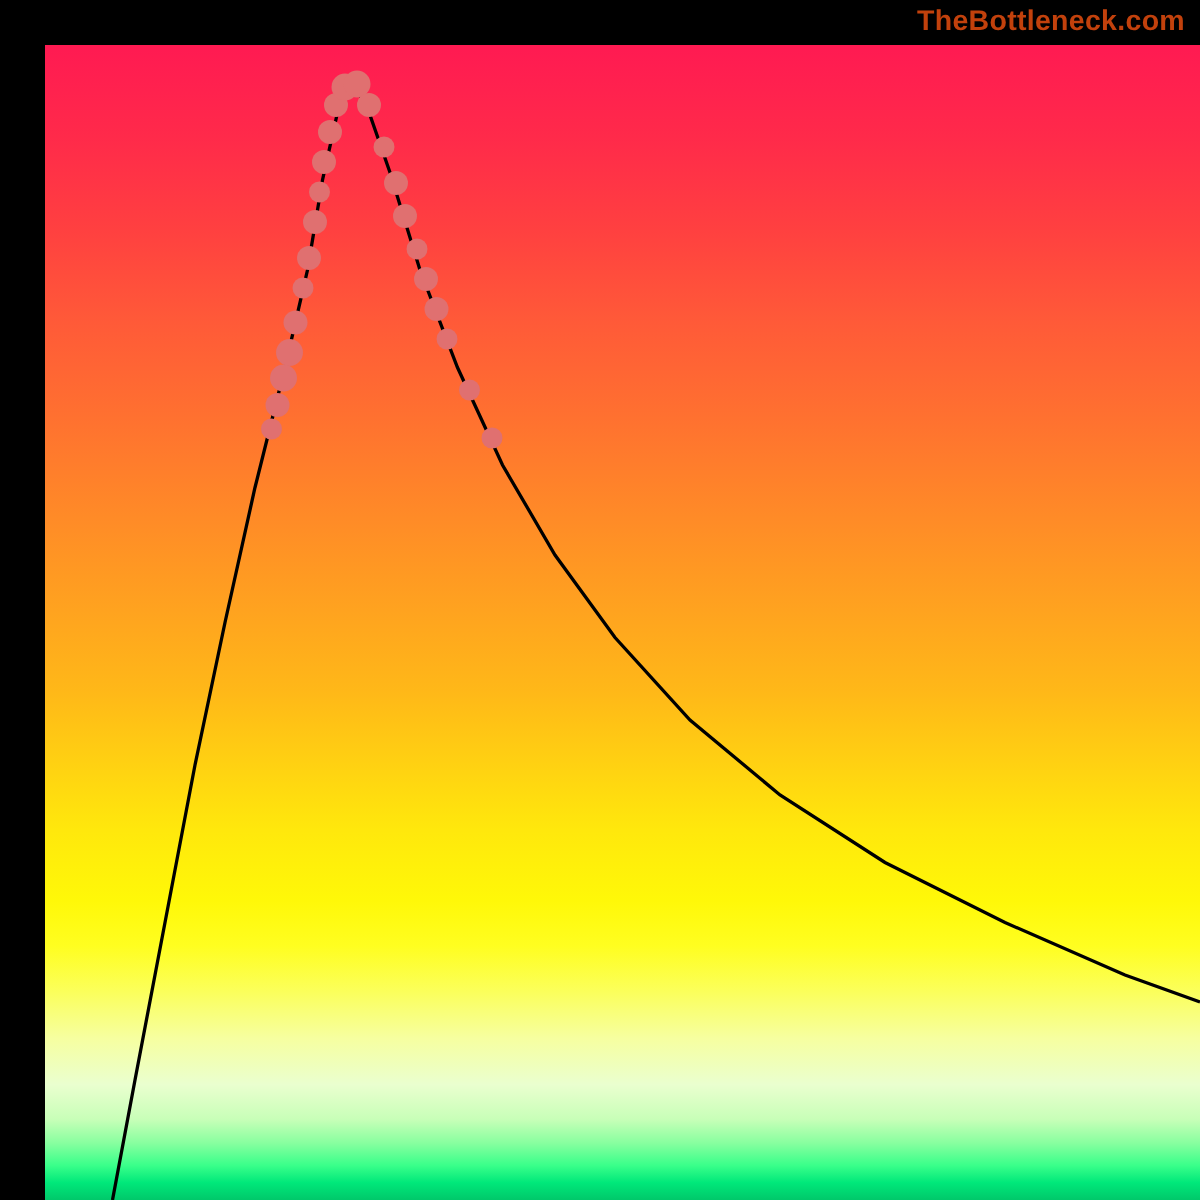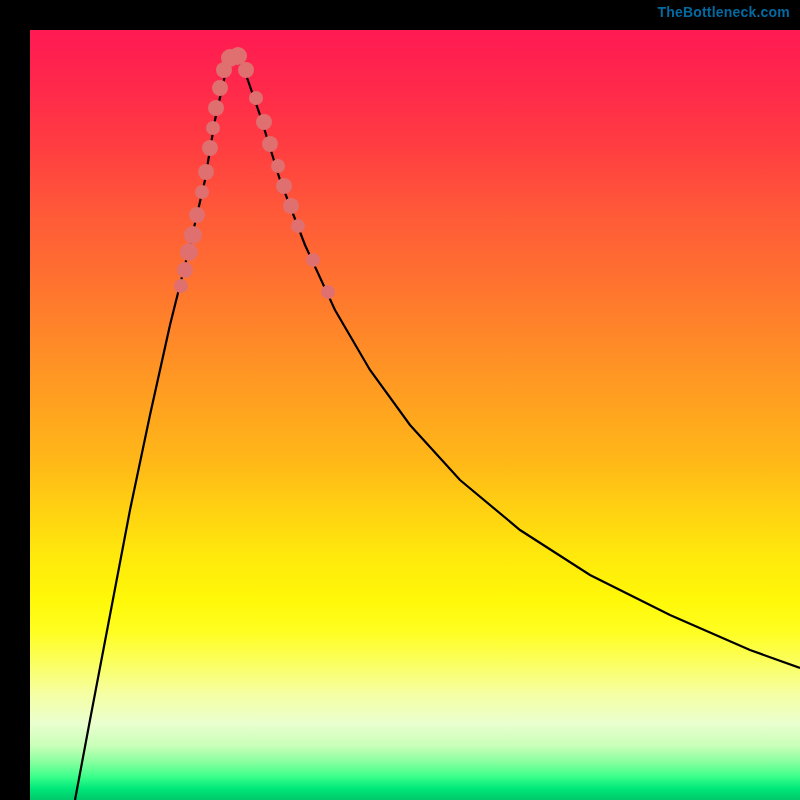--- a/index.html
+++ b/index.html
@@ -43,23 +43,23 @@
       #8affa0 95%,
       #3aff8a 97%,
       #00e87a 98.5%,
       #00c86a 100%
     );
   }
   .watermark {
     position: absolute;
     top: 4px;
     right: 10px;
-    font-size: 14px;
+    font-size: 19px;
     font-weight: 600;
-    color: #0369a1;
+    color: #c2410c;
     letter-spacing: 0.2px;
     font-family: Arial, Helvetica, sans-serif;
   }
   svg.curve {
     position: absolute;
     left: 0;
     top: 0;
     width: 770px;
     height: 770px;
   }

